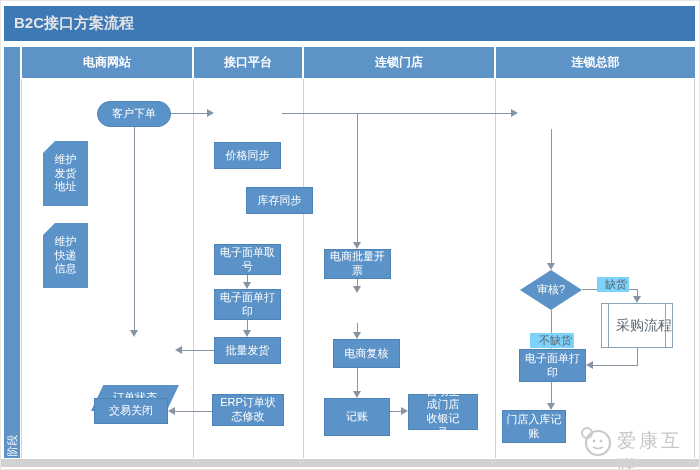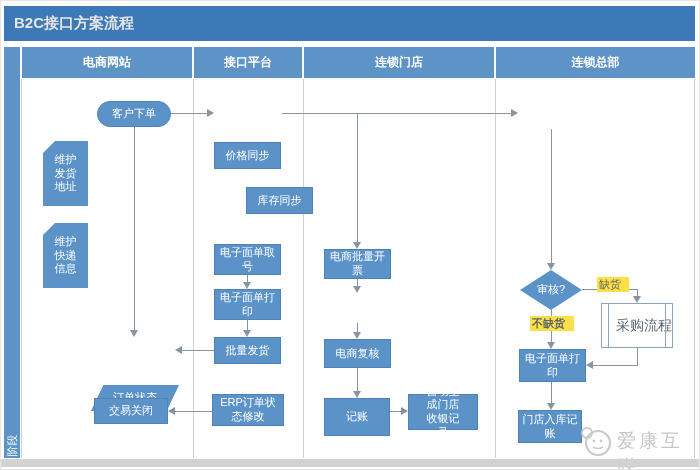--- a/index.html
+++ b/index.html
@@ -26,21 +26,21 @@
   .predef{position:absolute;background:#fff;border:1px solid #8ba3bc;box-sizing:border-box;
     color:#5a6470;font-size:14px;display:flex;align-items:center;justify-content:flex-end;text-align:center;}
   .predef .inner{position:absolute;left:6px;right:6px;top:0;bottom:0;
     border-left:1px solid #8ba3bc;border-right:1px solid #8ba3bc;}
   .hline{position:absolute;height:1px;background:#8795a3;}
   .vline{position:absolute;width:1px;background:#8795a3;}
   .ah{position:absolute;width:0;height:0;border:4px solid transparent;}
   .ah.r{border-left:7px solid #8795a3;border-right:0;}
   .ah.l{border-right:7px solid #8795a3;border-left:0;}
   .ah.d{border-top:7px solid #8795a3;border-bottom:0;}
-  .edgelabel{position:absolute;font-size:11px;color:#5a646e;background:#fde047;padding:0 2px;text-align:left;}
+  .edgelabel{position:absolute;font-size:11px;color:#5a646e;background:#7dd3fc;padding:0 2px;text-align:right;}
   .graystrip{position:absolute;left:0;top:458px;width:700px;height:8px;background:#d2d2d2;}
   .watermark-text{position:absolute;left:616px;top:427px;font-size:19px;color:#c7c7c7;letter-spacing:3px;}
 </style>
 </head>
 <body>
 
 <div id="stage">
 
   <div class="titlebar">B2C接口方案流程</div>
 
@@ -63,31 +63,31 @@
   <div class="box" style="left:93px;top:397px;width:74px;height:26px;">交易关闭</div>
 
   <div class="box" style="left:213px;top:141px;width:67px;height:27px;">价格同步</div>
   <div class="box" style="left:213px;top:186px;width:67px;height:27px;margin-left:32px;">库存同步</div>
   <div class="box" style="left:213px;top:243px;width:67px;height:31px;">电子面单取号</div>
   <div class="box" style="left:213px;top:288px;width:67px;height:31px;">电子面单打印</div>
   <div class="box" style="left:213px;top:336px;width:67px;height:27px;">批量发货</div>
   <div class="box" style="left:211px;top:393px;width:72px;height:32px;">ERP订单状态修改</div>
 
   <div class="box" style="left:323px;top:248px;width:67px;height:30px;">电商批量开票</div>
-  <div class="box" style="left:323px;top:338px;width:67px;height:29px;">电商复核</div>
+  <div class="box" style="left:332px;top:338px;width:67px;height:29px;">电商复核</div>
   <div class="box" style="left:323px;top:397px;width:66px;height:38px;">记账</div>
   <div class="box" style="left:407px;top:393px;width:70px;height:36px;padding:1px 15px;">自动生成门店收银记录</div>
 
   <div class="box diamond" style="left:519px;top:269px;width:62px;height:40px;">审核?</div>
   <div class="predef" style="left:600px;top:302px;width:72px;height:45px;">
     <div class="inner"></div>
     <span>采购流程</span>
   </div>
   <div class="box" style="left:518px;top:348px;width:67px;height:33px;">电子面单打印</div>
-  <div class="box" style="left:517px;top:409px;width:64px;height:33px;">门店入库记账</div>
+  <div class="box" style="left:501px;top:409px;width:64px;height:33px;">门店入库记账</div>
 
   <div class="hline" style="left:170px;top:112px;width:36px;"></div>
   <div class="ah r" style="left:206px;top:108px;"></div>
 
   <div class="vline" style="left:133px;top:126px;height:203px;"></div>
   <div class="ah d" style="left:129px;top:329px;"></div>
 
   <div class="hline" style="left:281px;top:112px;width:229px;"></div>
   <div class="ah r" style="left:510px;top:108px;"></div>
 
@@ -121,21 +121,21 @@
   <div class="vline" style="left:550px;top:128px;height:134px;"></div>
   <div class="ah d" style="left:546px;top:262px;"></div>
 
   <div class="hline" style="left:581px;top:288px;width:55px;"></div>
   <div class="vline" style="left:636px;top:288px;height:7px;"></div>
   <div class="ah d" style="left:632px;top:295px;"></div>
   <div class="edgelabel" style="left:596px;top:276px;width:28px;">缺货</div>
 
   <div class="vline" style="left:550px;top:309px;height:32px;"></div>
   <div class="ah d" style="left:546px;top:341px;"></div>
-  <div class="edgelabel" style="left:529px;top:315px;width:40px;font-weight:bold;">不缺货</div>
+  <div class="edgelabel" style="left:529px;top:332px;width:40px;">不缺货</div>
 
   <div class="vline" style="left:636px;top:347px;height:17px;"></div>
   <div class="hline" style="left:592px;top:364px;width:45px;"></div>
   <div class="ah l" style="left:585px;top:360px;"></div>
 
   <div class="vline" style="left:550px;top:381px;height:21px;"></div>
   <div class="ah d" style="left:546px;top:402px;"></div>
 
   <svg width="36" height="36" viewBox="0 0 36 36" style="position:absolute;left:578px;top:422px;">
     <circle cx="19" cy="20" r="12" fill="none" stroke="#cacaca" stroke-width="2.2"></circle>

